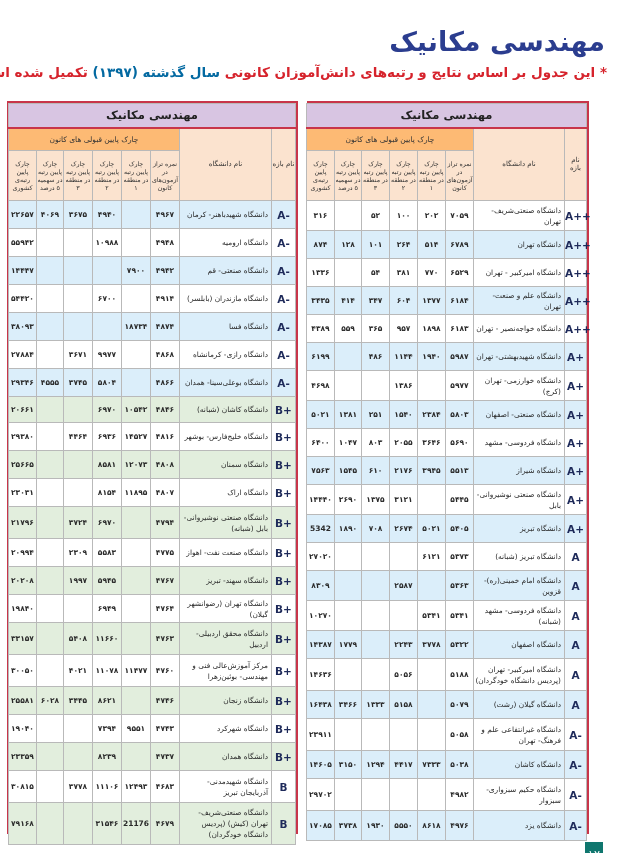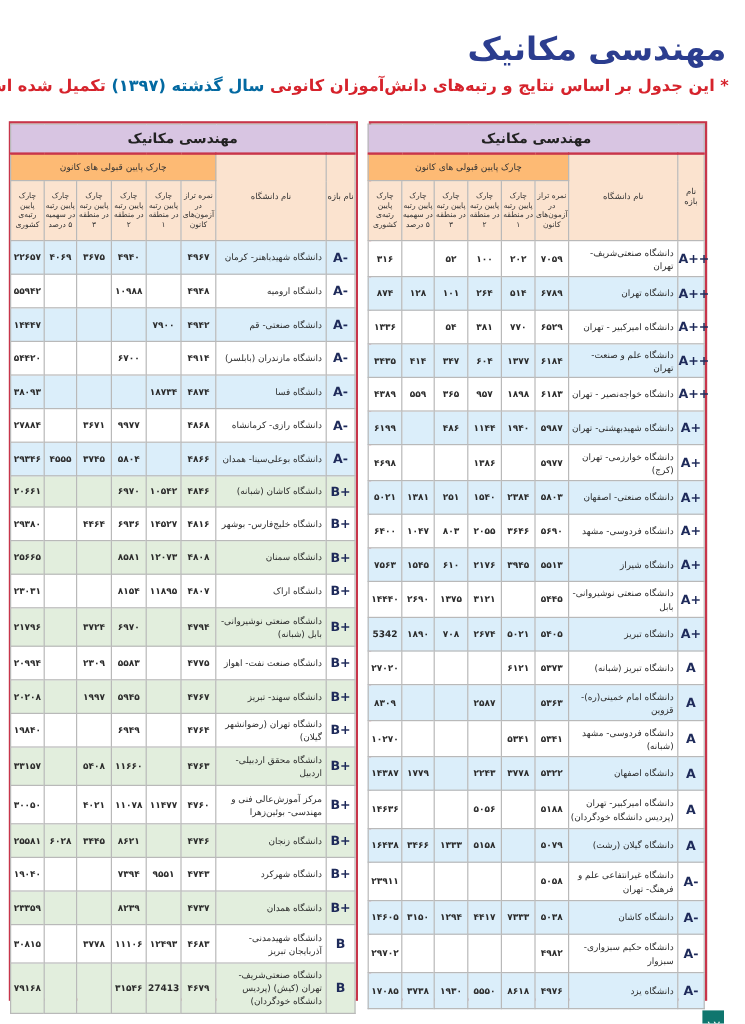--- a/index.html
+++ b/index.html
@@ -531,21 +531,21 @@
           <td>۱۲۴۹۳</td>
           <td>۱۱۱۰۶</td>
           <td>۳۷۷۸</td>
           <td></td>
           <td>۳۰۸۱۵</td>
         </tr>
         <tr class="row green" style="height: 42px;">
           <td class="grade">B</td>
           <td class="name">دانشگاه صنعتی‌شریف- تهران (کیش) (پردیس دانشگاه خودگردان)</td>
           <td>۴۶۷۹</td>
-          <td>27413</td>
+          <td>21176</td>
           <td>۳۱۵۴۶</td>
           <td></td>
           <td></td>
           <td>۷۹۱۶۸</td>
         </tr>
       </tbody>
   </table>
 </div>
 
 <div class="footer">

